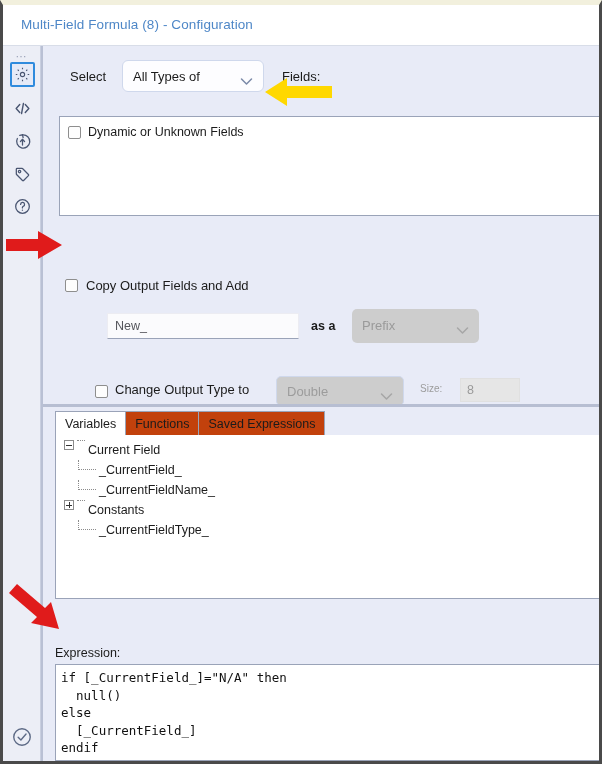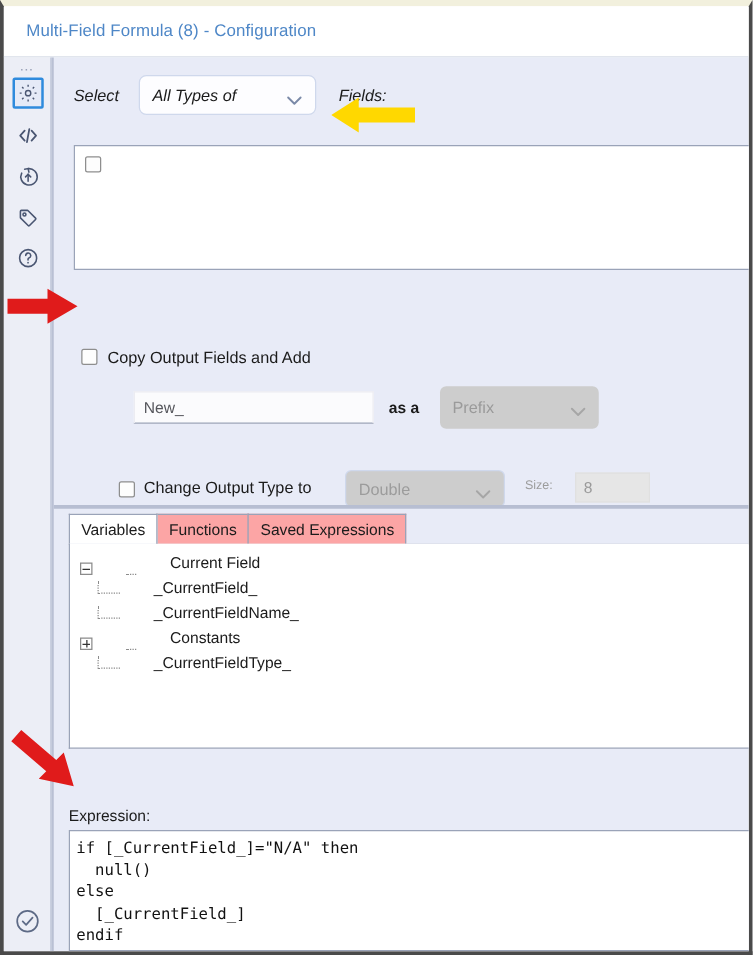--- a/index.html
+++ b/index.html
@@ -108,25 +108,24 @@
     right: 0;
     bottom: 0;
     background: #e8ebf7;
     box-sizing: border-box;
     border-left: 2px solid #b9c0d4;
   }
 
   
   .select-row {
     position: absolute;
-    left: 10px;
+    left: 21px;
     top: 12px;
     right: 6px;
     height: 42px;
-    font-style: italic;
   }
   .lbl {
     font-size: 13px;
     color: #1b1b1b;
   }
   .select-label {
     position: absolute;
     left: 6px;
     top: 11px;
   }
@@ -310,21 +309,21 @@
     position: relative;
     float: left;
     height: 24px;
     padding: 0 9px;
     font-size: 12.5px;
     color: #1b1b1b;
     line-height: 24px;
     box-sizing: border-box;
     border: 1px solid #9aa3b8;
     border-bottom: none;
-    background: #fca5a5;
+    background: #c2410c;
     margin-right: -1px;
   }
   .tab.active {
     background: #ffffff;
     z-index: 2;
   }
   .tabs-top-line {
     position: absolute;
     left: 0; top: 358px;
     width: 100%;
@@ -350,22 +349,21 @@
     left: 8px;
     top: 5px;
     font-size: 12.5px;
     color: #1b1b1b;
   }
   .tnode {
     height: 20px;
     line-height: 20px;
     white-space: nowrap;
     display: flex;
-    align-items: flex-end;
-    gap: 24px;
+    align-items: flex-start;
   }
   .expander {
     width: 10px;
     height: 10px;
     border: 1px solid #8b8b8b;
     background: #fff;
     position: relative;
     margin-right: 3px;
     box-sizing: border-box;
     flex: none;
@@ -529,20 +527,21 @@
           </svg>
         </div>
       </div>
 
       <div class="lbl fields-label">Fields:</div>
     </div>
 
     <div class="fields-box">
       <div class="fields-row">
         <span class="chk"></span>
+        <span class="t">Dynamic or Unknown Fields</span>
       </div>
     </div>
 
     <div class="copy-row">
       <span class="chk"></span>
       <span class="t">Copy Output Fields and Add</span>
     </div>
 
     <div class="newfield-row">
       <div class="textinput">

